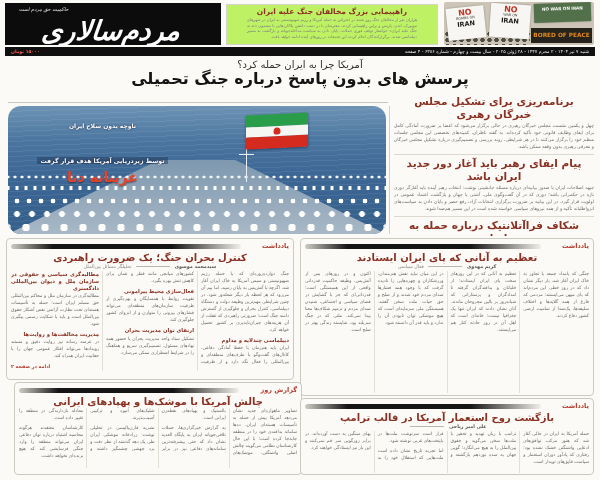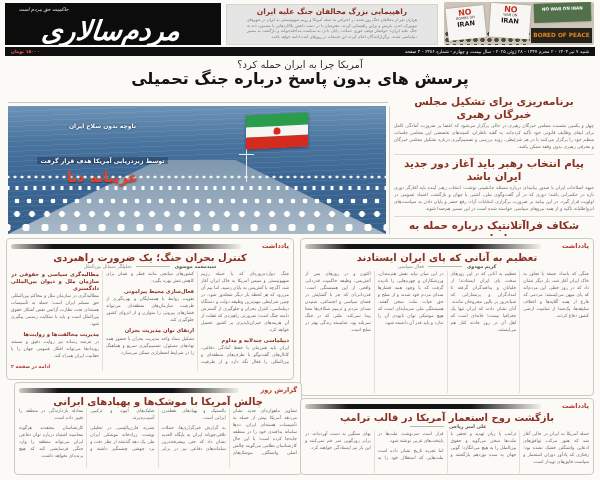--- a/index.html
+++ b/index.html
@@ -5,21 +5,21 @@
   html,body{margin:0;padding:0;background:#d9d5cc;}
   .page{position:relative;width:600px;height:480px;background:#fbfaf6;overflow:hidden;
         font-family:"DejaVu Sans",sans-serif;direction:rtl;margin:0 auto;}
 
   
   .logo-box{position:absolute;left:5px;top:3px;width:216px;height:42px;background:#0c0c0c;}
   .logo-tagline{position:absolute;top:3px;left:14px;font-size:5px;color:#e9e9e9;font-style:italic;}
   .logo-script{position:absolute;bottom:1px;right:8px;left:4px;text-align:center;color:#fff;
         font-family:"DejaVu Serif",serif;font-style:italic;font-weight:bold;font-size:27px;
         transform:skewX(-6deg);letter-spacing:-1px;line-height:1.0;}
-  .topstory{position:absolute;left:226px;top:4px;width:212px;height:41px;background:#e5e5e5;
+  .topstory{position:absolute;left:226px;top:4px;width:212px;height:41px;background:#bef264;
         border:1px solid #d6d3ca;box-sizing:border-box;padding:2px 20px;overflow:hidden;}
   .topstory-title{font-size:7.5px;font-weight:bold;color:#8a3123;text-align:center;margin:0 0 1px;}
   .topstory-body{font-size:3.9px;line-height:1.45;color:#7a7a78;text-align:justify;margin:0;}
   .collage{position:absolute;left:444px;top:2px;width:150px;height:43px;background:#cdc6b8;
         overflow:hidden;border-radius:2px;}
   .sign{position:absolute;background:#f7f6f2;box-shadow:0 0 2px rgba(0,0,0,.35);
         text-align:center;line-height:1.05;padding-top:2px;box-sizing:border-box;}
   .sign .no{color:#c23324;font-weight:bold;font-size:8px;display:block;}
   .sign .mid{color:#333;font-size:3.4px;display:block;}
   .sign .iran{color:#1d1d1d;font-weight:bold;font-size:6.5px;display:block;}
@@ -43,21 +43,21 @@
   
   .kicker{position:absolute;left:0;top:59px;width:600px;text-align:center;font-size:10px;
         font-weight:normal;color:#332f2b;}
   .headline{position:absolute;left:0;top:69px;width:600px;text-align:center;font-size:16px;
         font-weight:900;color:#141414;letter-spacing:-.5px;}
   .headrule{position:absolute;left:8px;top:102px;width:380px;border-top:1px solid #c9c6bf;}
   .vrule{position:absolute;left:389px;top:106px;height:128px;border-left:1px solid #d2cfc8;}
 
   
   .photo{position:absolute;left:8px;top:106px;width:378px;height:128px;overflow:hidden;
-        background:linear-gradient(180deg,#6d93b5 0%,#4a759f 28%,#3c6694 55%,#35608b 100%);}
+        background:linear-gradient(180deg,#6d93b5 0%,#4a759f 28%,#3c6694 55%,#35608b 100%);border-radius:13px;}
   .waves{position:absolute;inset:0;background:repeating-linear-gradient(178deg,
         rgba(255,255,255,.14) 0 1px,rgba(0,0,0,0) 1px 5px);opacity:.5;}
   .deck{position:absolute;left:0;bottom:0;width:100%;height:58%;
         background:linear-gradient(180deg,#7e98af,#a8b8c6);
         clip-path:polygon(40% 0,60% 0,100% 100%,0 100%);}
   .srow{position:absolute;left:0;width:100%;background-repeat:repeat-x;background-position:center;}
   .srow1{bottom:52px;height:10px;background-image:radial-gradient(circle,#f4f4f2 0 1.4px,rgba(0,0,0,0) 1.6px);background-size:7px 6px;}
   .srow2{bottom:40px;height:12px;background-image:radial-gradient(circle,#fbfbf9 0 1.8px,rgba(0,0,0,0) 2px);background-size:9px 8px;}
   .srow3{bottom:27px;height:13px;background-image:radial-gradient(circle,#ffffff 0 2.3px,rgba(0,0,0,0) 2.6px);background-size:12px 10px;}
   .srow4{bottom:13px;height:14px;background-image:radial-gradient(circle,#ffffff 0 2.9px,rgba(0,0,0,0) 3.2px);background-size:15px 12px;}
@@ -175,21 +175,21 @@
       <div class="ph-line3">غریبانه دنا</div>
     </div>
   </div>
 
   <div class="rail">
     <div class="rail-item">
       <p class="rail-title">برنامه‌ریزی برای تشکیل مجلس خبرگان رهبری</p>
       <p class="rail-body">چهل و یکمین نشست مجلس خبرگان رهبری در حالی برگزار می‌شود که اعضا بر ضرورت آمادگی کامل برای ایفای وظایف قانونی خود تأکید کرده‌اند. به گفته ناظران، کمیته‌های تخصصی این مجلس جلسات منظم خود را برگزار می‌کنند تا در هر شرایطی، روند بررسی و تصمیم‌گیری درباره تشکیل مجلس خبرگان و معرفی رهبری بدون وقفه ممکن باشد.</p>
     </div>
     <div class="rail-item">
-      <p class="rail-title">پیام انتخاب رهبر باید آغاز دور جدید ایران باشد</p>
+      <p class="rail-title">پیام ایفای رهبر باید آغاز دور جدید ایران باشد</p>
       <p class="rail-body">جبهه اصلاحات ایران با صدور بیانیه‌ای درباره مسئله جانشینی نوشت: انتخاب رهبر آینده باید آغازگر دوری تازه در حکمرانی باشد؛ دوری که در آن گفت‌وگوی ملی، آشتی با جهان و بازگشت اعتماد عمومی در اولویت قرار گیرد. در این بیانیه بر ضرورت برگزاری انتخابات آزاد، رفع حصر و پایان دادن به سیاست‌های انزواطلبانه تأکید و از همه نیروهای سیاسی خواسته شده است در این مسیر هم‌صدا شوند.</p>
     </div>
     <div class="rail-item">
       <p class="rail-title">شکاف فراآتلانتیک درباره حمله به ایران</p>
 
     </div>
   </div>
 
   <div class="sec sec-note-left">
     <div class="sec-head">

